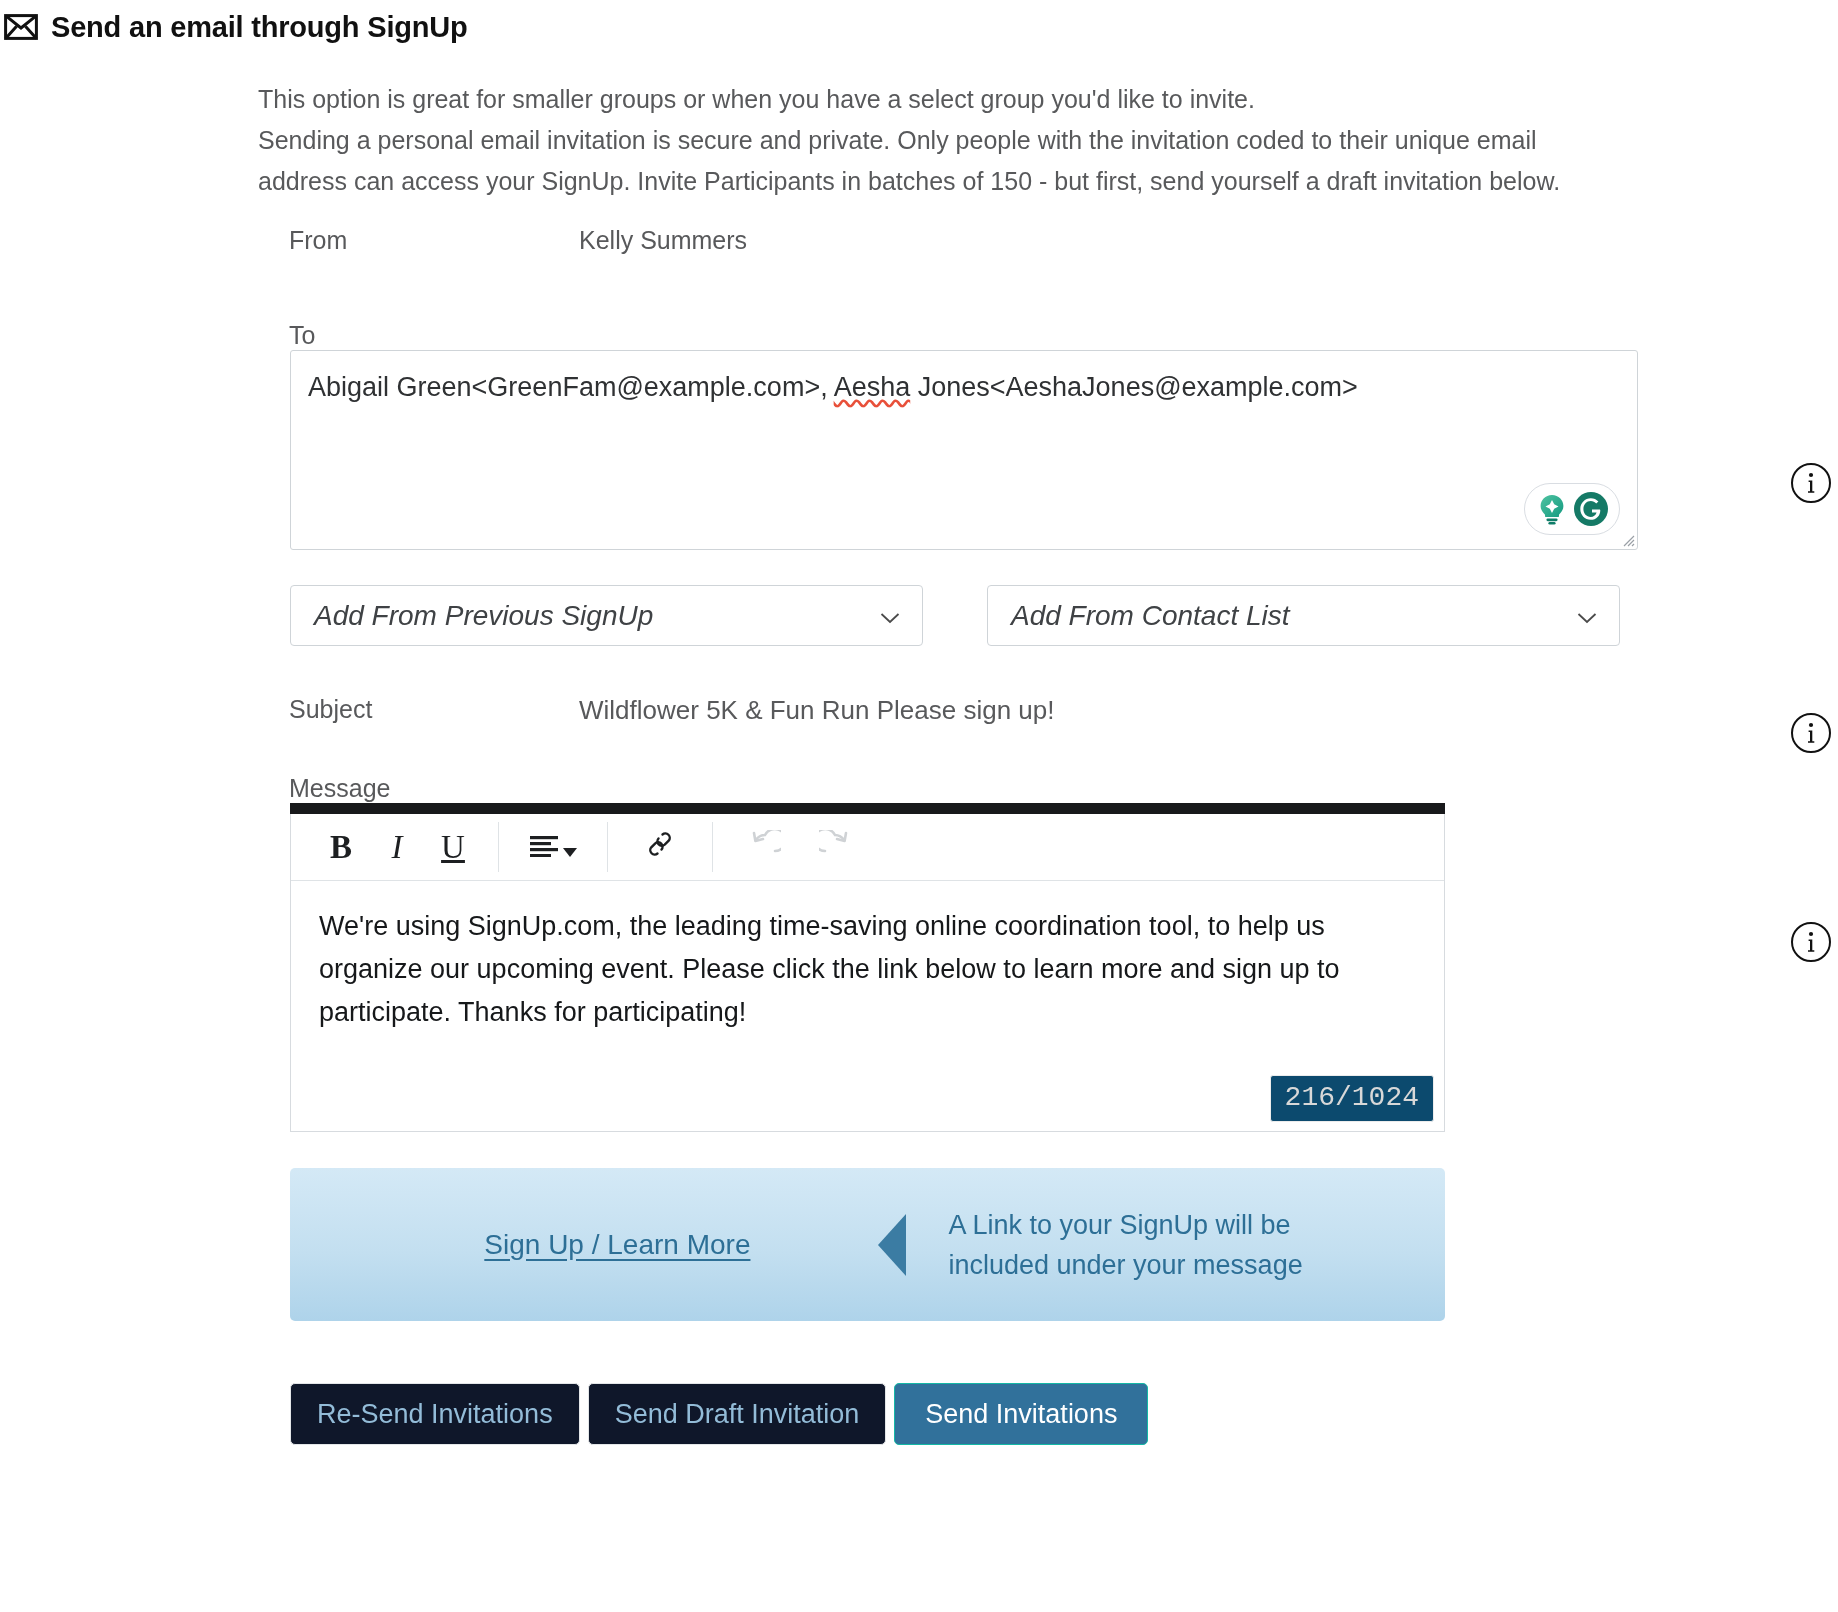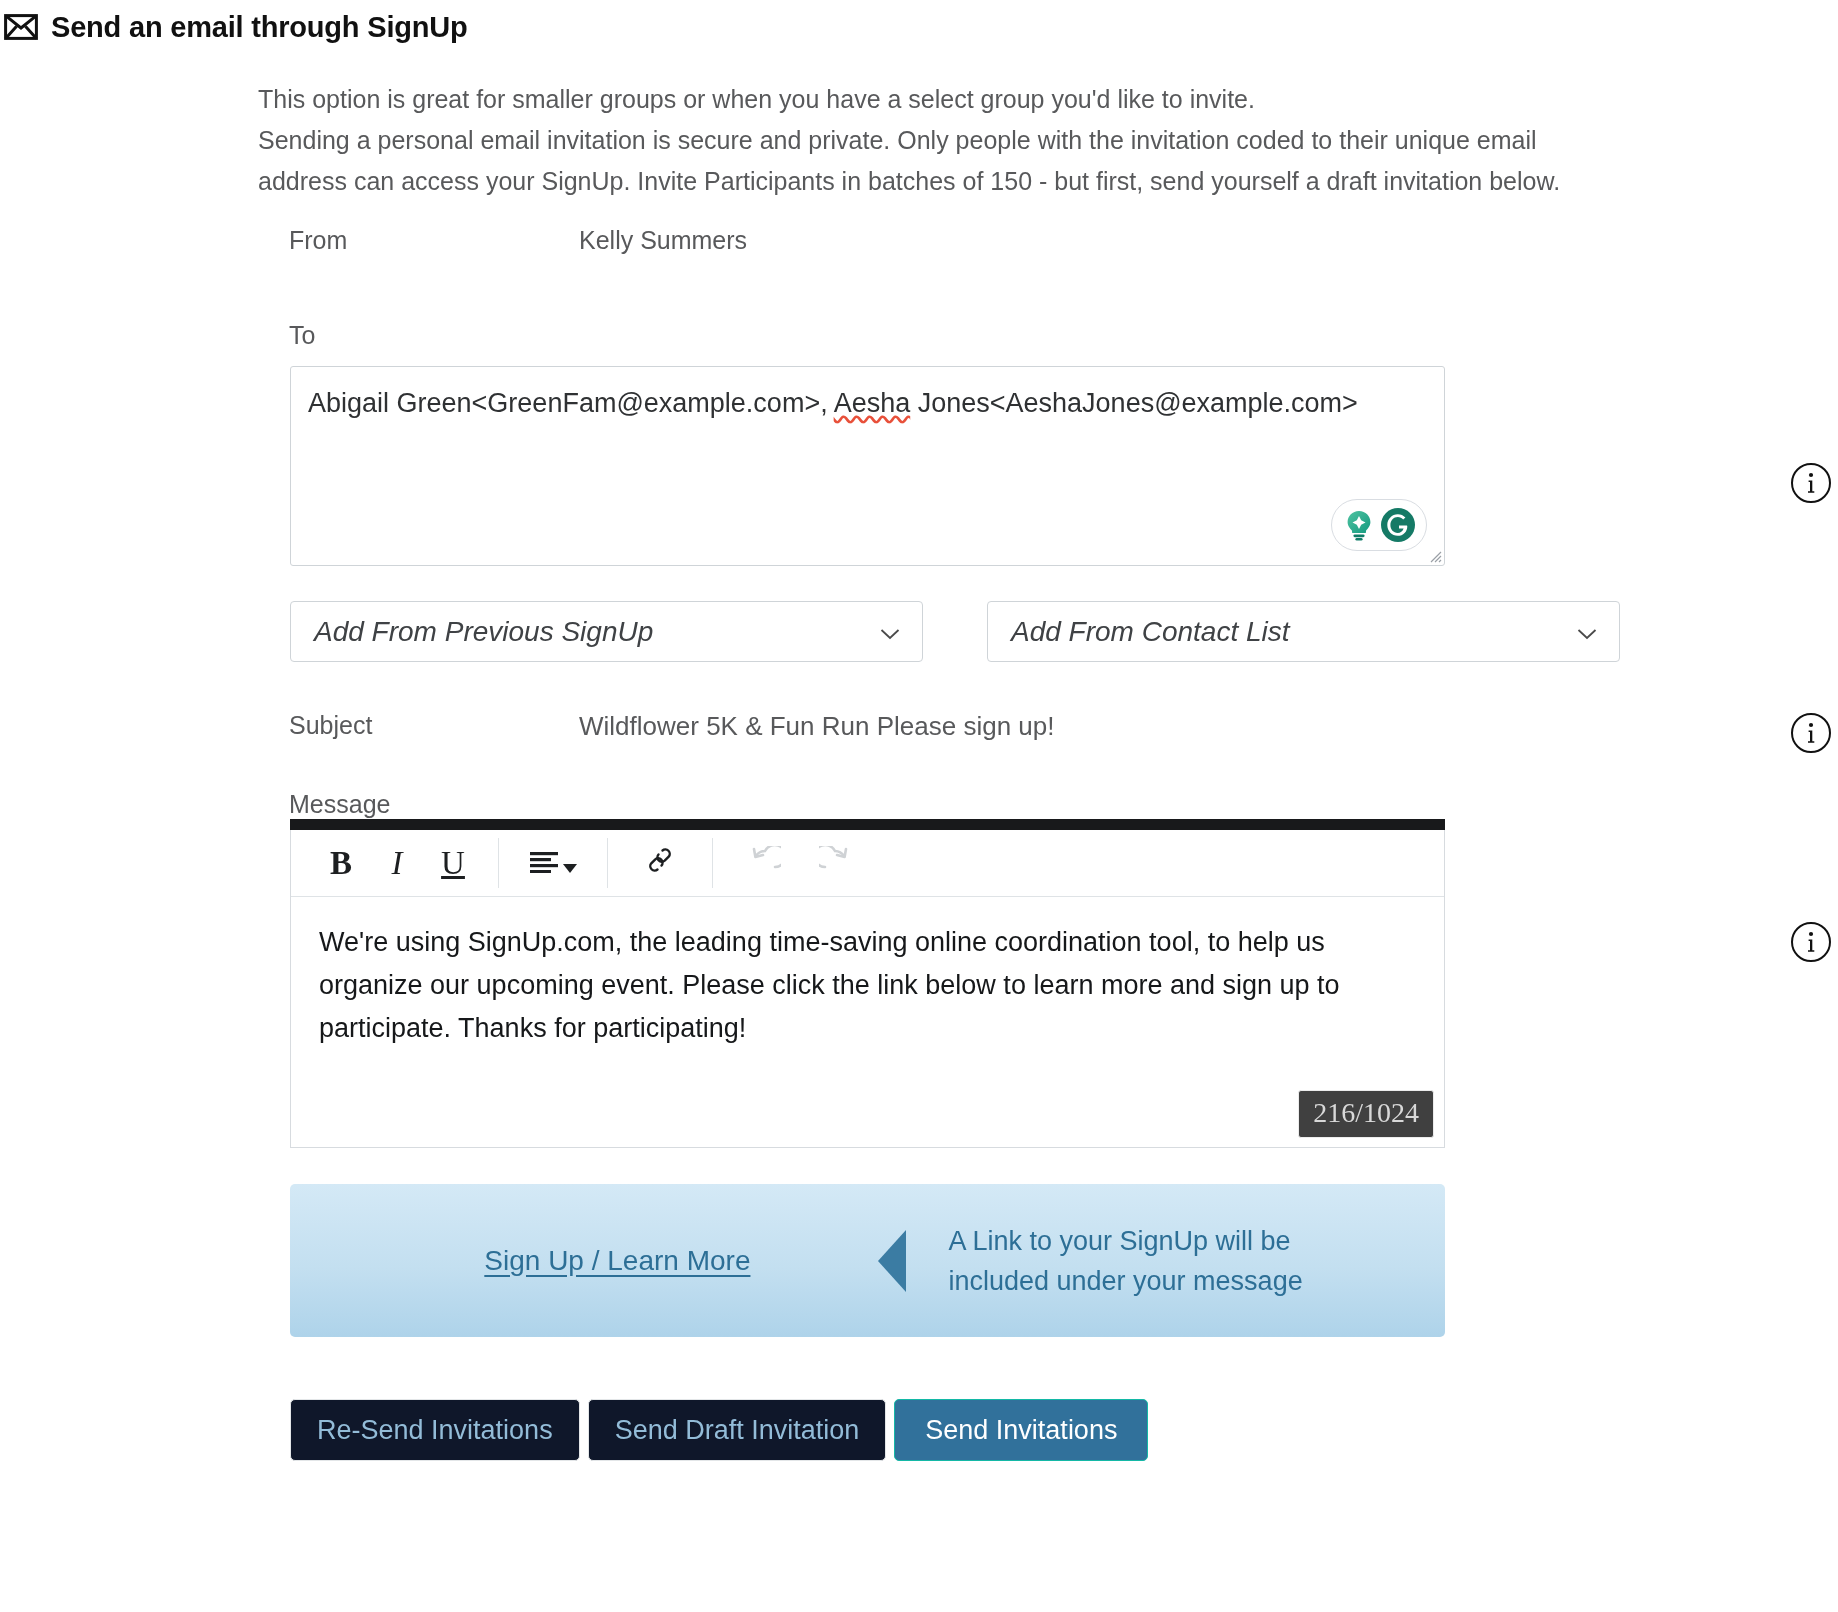--- a/index.html
+++ b/index.html
@@ -69,27 +69,26 @@
   .row-from { margin-top: 10px; }
   .row-from .row-value { padding-left: 290px; }
 
   .row-to { margin-top: 66px; }
 
   .to-stack { position: relative; padding-left: 290px; }
 
   
   .to-box {
     position: relative;
-    width: 1155px;
+    width: 1348px;
     height: 200px;
     border: 1px solid #cfd4d8;
     border-radius: 3px;
     background: #fff;
     box-sizing: border-box;
-    margin-top: 16px;
   }
   .to-box-text {
     position: absolute;
     left: 17px;
     top: 15px;
     right: 28px;
     font-size: 27px;
     line-height: 43px;
     color: #2f3133;
     white-space: pre-wrap;
@@ -212,24 +211,24 @@
     height: 250px;
     box-sizing: border-box;
   }
   .char-counter {
     position: absolute;
     right: 10px;
     bottom: 9px;
     border: 1px solid #ececec;
     border-radius: 3px;
     padding: 6px 14px 8px;
-    font-family: Liberation Serif, serif;
+    font-family: Liberation Mono, monospace;
     font-size: 28px;
     color: #d8d8d8;
-    background: #404040;
+    background: #0c4a6e;
   }
 
   
   .link-banner {
     margin-top: 36px;
     margin-left: 290px;
     width: 1155px;
     height: 153px;
     border-radius: 5px;
     background: linear-gradient(180deg, #d4e9f6 0%, #c3dff0 55%, #aed3ea 100%);

